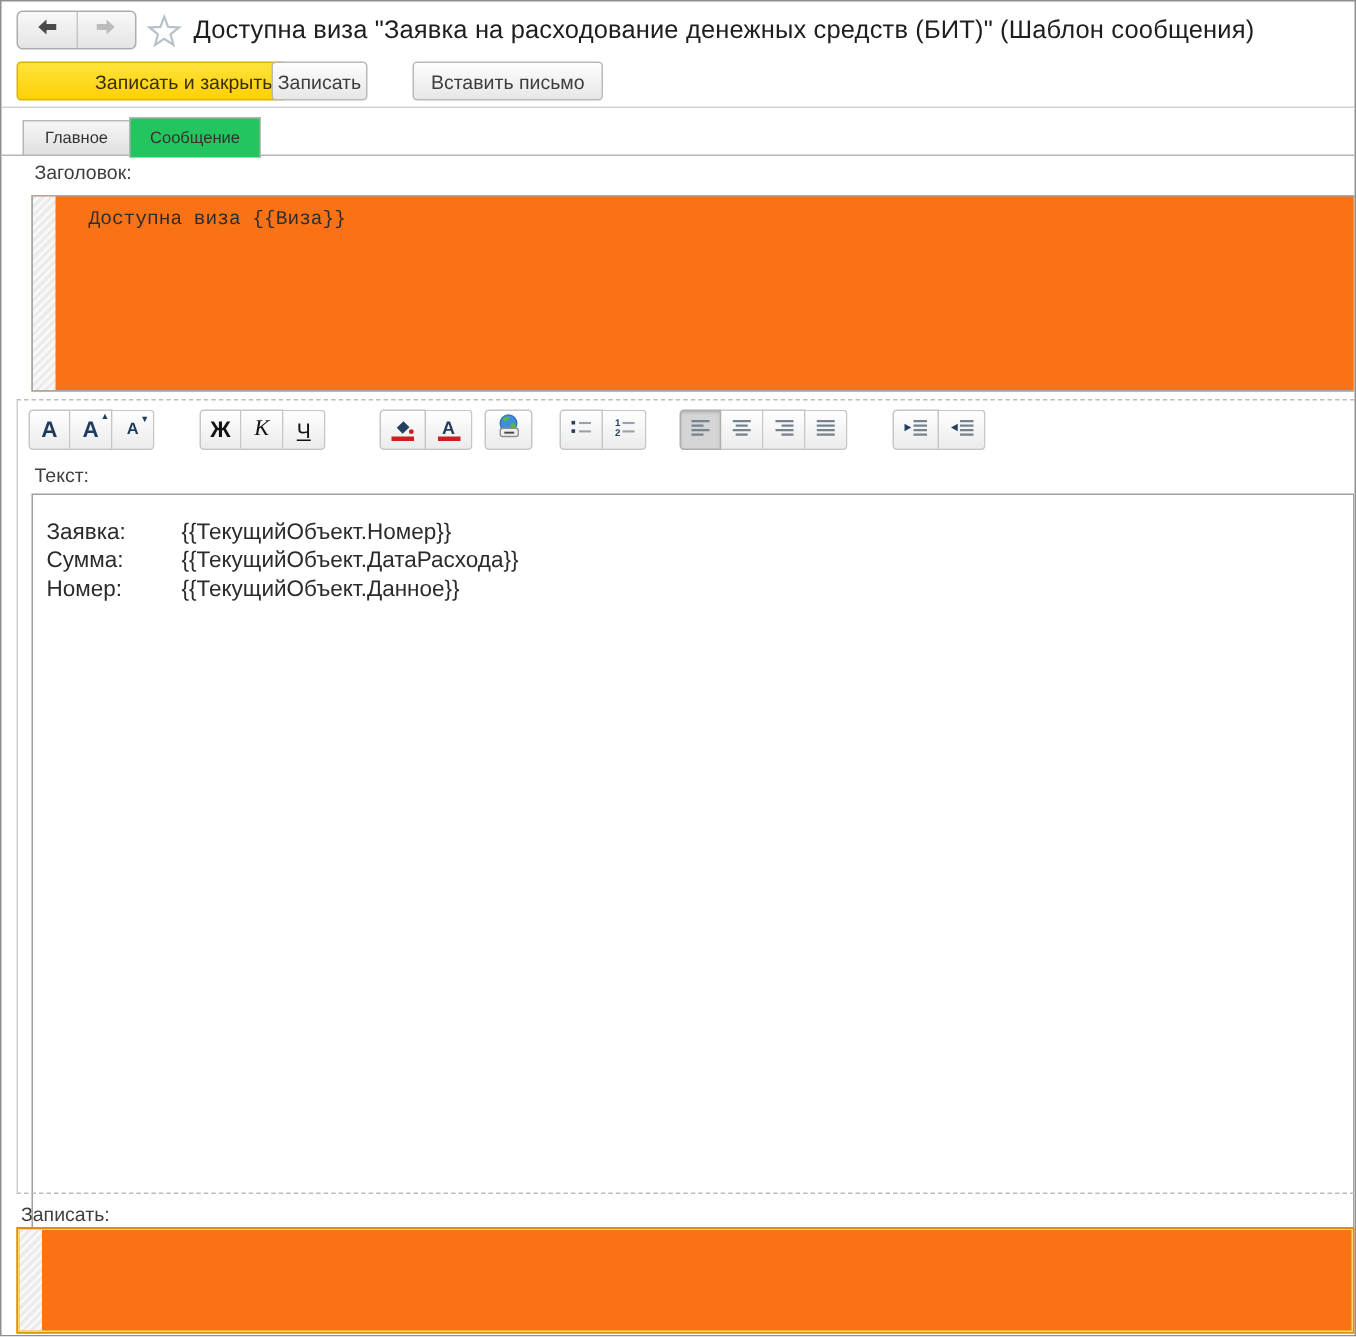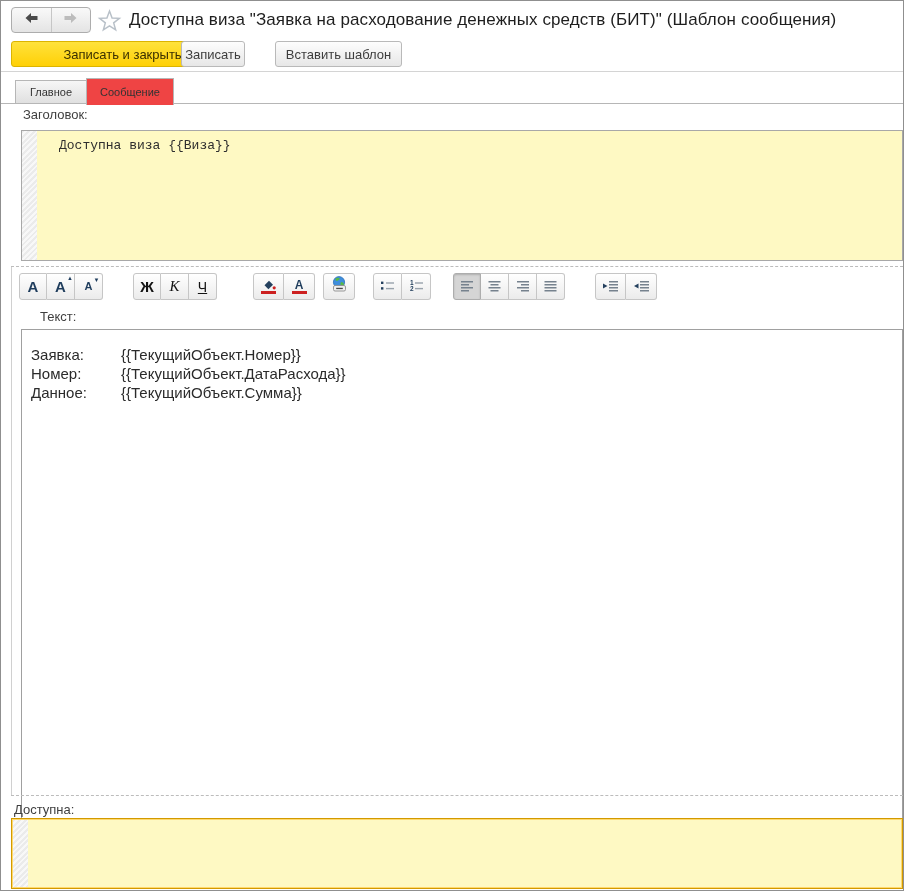--- a/index.html
+++ b/index.html
@@ -31,28 +31,28 @@
   .cmd-sep { position:absolute; top:70px; left:0; right:0; border-top:1px solid #d4d4d4; }
 
   
   .tabstrip { position:absolute; top:77px; left:0; right:0; height:26px; }
   .tabstrip::after { content:""; position:absolute; left:0; right:0; bottom:0;
                      border-bottom:1px solid #b6b6b6; }
   .tab { position:absolute; font-size:11px; color:#333; display:flex; align-items:center;
          justify-content:center; cursor:pointer; }
   .tab.inactive { left:14px; width:72px; top:2px; bottom:0;
          background:linear-gradient(#f6f6f6,#e0e0e0); border:1px solid #b6b6b6; z-index:1; }
-  .tab.active { left:85px; width:88px; top:0; bottom:-1px; background:#ef4444;
+  .tab.active { left:85px; width:88px; top:0; bottom:-1px; background:#22c55e;
          border:1px solid #b6b6b6; border-bottom:none; z-index:2; }
 
   
   .field-label { position:absolute; font-size:13px; color:#3f3f3f; }
 
   
-  .plain-editor { position:absolute; background:#fef9c3; border:1px solid #a8a8a8; }
+  .plain-editor { position:absolute; background:#f97316; border:1px solid #a8a8a8; }
   .gutter { position:absolute; left:0; top:0; bottom:0; width:15px;
             background:repeating-linear-gradient(135deg,#ebebeb 0 2px,#f8f8f8 2px 4px); }
   .mono { font-family:"Liberation Mono","DejaVu Sans Mono",monospace; font-size:13px;
           color:#2e2e2e; white-space:pre; position:absolute; }
   #header-editor { left:20px; top:129px; right:0; height:131px; }
   #header-editor .mono { left:37px; top:7px; }
   #sig-editor { left:10px; top:817px; right:0; height:71px;
                 border:1px solid #d29a00; box-shadow:inset 0 0 0 1px #ffd96e; }
   #sig-editor .gutter { left:1px; top:1px; bottom:1px; }
   #sig-editor .mono { left:24px; top:7px; }
@@ -126,21 +126,21 @@
   </div>
   <div class="star-wrap">
     <svg width="25" height="25" viewBox="0 0 24 24">
       <polygon points="12,2 14.47,8.6 21.5,8.9 16,13.3 17.9,20.1 12,16.2 6.1,20.1 8,13.3 2.5,8.9 9.53,8.6" fill="#fefefe" stroke="#b8c0c8" stroke-width="1.4"></polygon>
     </svg>
   </div>
   <div class="page-title">Доступна виза "Заявка на расходование денежных средств (БИТ)" (Шаблон сообщения)</div>
 
   <button class="cmd-btn primary">Записать и закрыть</button>
   <button class="cmd-btn" id="btn-save">Записать</button>
-  <button class="cmd-btn" id="btn-insert">Вставить шаблон</button>
+  <button class="cmd-btn" id="btn-insert">Вставить письмо</button>
   <div class="cmd-sep"></div>
 
   <div class="tabstrip">
     <div class="tab inactive">Главное</div>
     <div class="tab active">Сообщение</div>
   </div>
 
   <div class="field-label" style="left:22px; top:106px;text-align:center;">Заголовок:</div>
   <div class="plain-editor" id="header-editor">
     <div class="gutter"></div>
@@ -290,34 +290,34 @@
           <polygon points="5.5,3.5 1,6 5.5,8.5" fill="#24405e"></polygon>
           <rect x="7" y="1" width="9" height="1.5" fill="#76828e"></rect>
             <rect x="7" y="4" width="9" height="1.5" fill="#76828e"></rect>
           <rect x="7" y="7" width="9" height="1.5" fill="#76828e"></rect>
             <rect x="7" y="10" width="9" height="1.5" fill="#76828e"></rect>
         </svg>
       </span>
     </div>
   </div>
 
-  <div class="field-label" style="left:22px; top:308px;margin-left:17px;">Текст:</div>
+  <div class="field-label" style="left:22px; top:308px;">Текст:</div>
   <div id="body-editor">
     <div class="body-content">
       <div>
         <span class="row-label">Заявка:</span><span>{{ТекущийОбъект.Номер}}</span>
       </div>
       <div>
-        <span class="row-label">Номер:</span><span>{{ТекущийОбъект.ДатаРасхода}}</span>
+        <span class="row-label">Сумма:</span><span>{{ТекущийОбъект.ДатаРасхода}}</span>
       </div>
       <div>
-        <span class="row-label">Данное:</span><span>{{ТекущийОбъект.Сумма}}</span>
+        <span class="row-label">Номер:</span><span>{{ТекущийОбъект.Данное}}</span>
       </div>
     </div>
   </div>
 
   <div class="dashed" id="sep-2"></div>
-  <div class="field-label" style="left:13px; top:801px;">Доступна:</div>
+  <div class="field-label" style="left:13px; top:801px;">Записать:</div>
   <div class="plain-editor" id="sig-editor">
     <div class="gutter"></div>
   </div>
 
 </div>
 
 </body></html>

